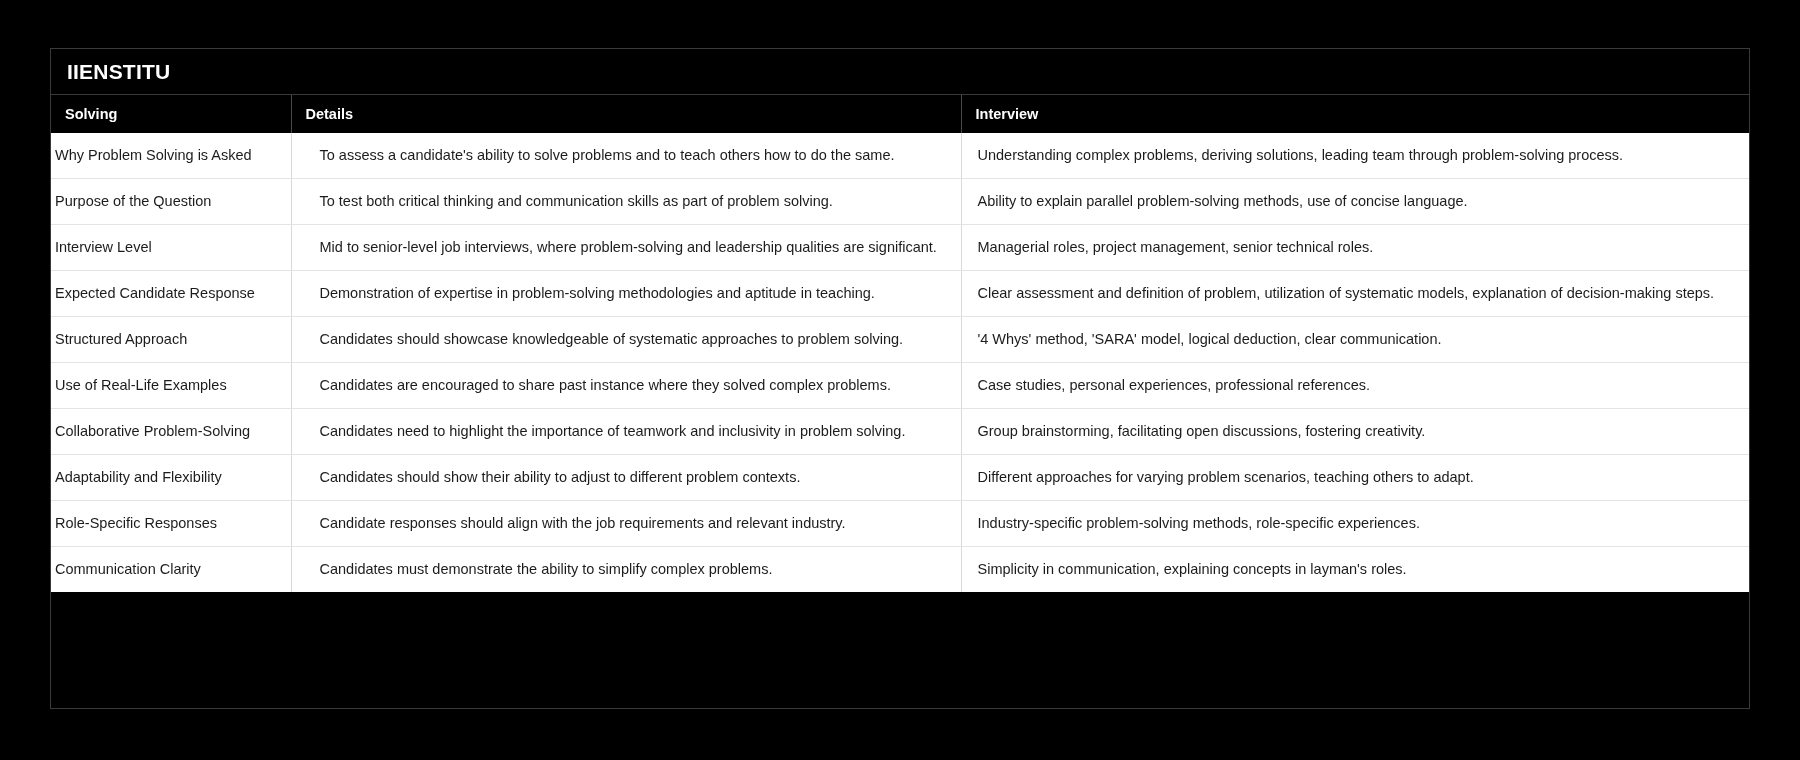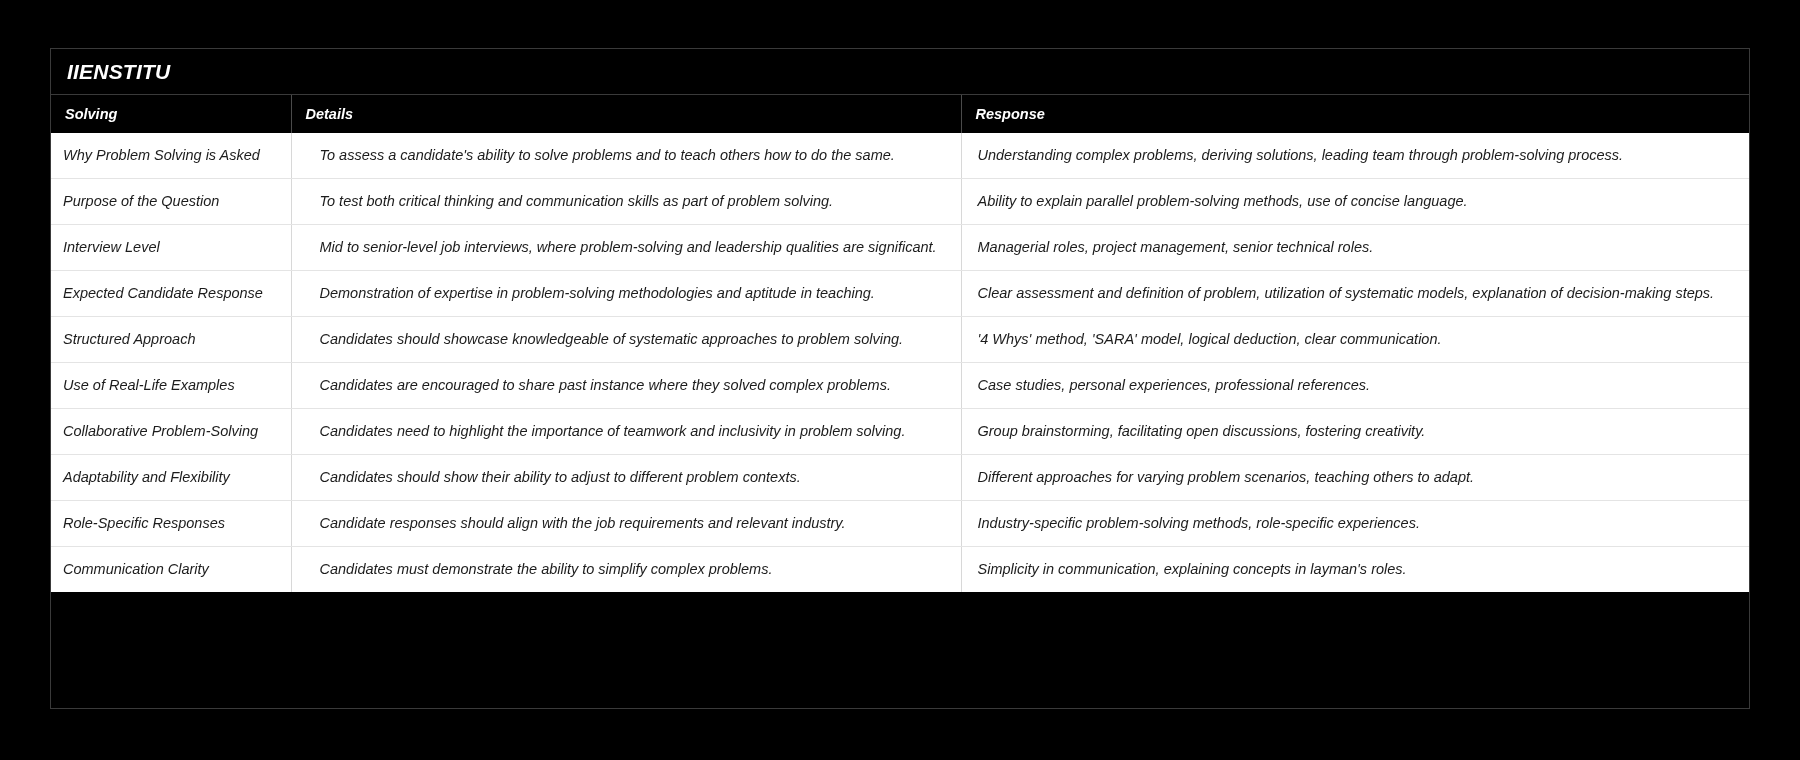--- a/index.html
+++ b/index.html
@@ -21,21 +21,20 @@
 
   .table-frame {
     position: absolute;
     left: 50px;
     top: 48px;
     width: 1700px;
     height: 661px;
     border: 1px solid #3a3a3a;
     background: #000000;
     overflow: hidden;
-    font-style: italic;
   }
 
   .brand-bar {
     height: 46px;
     background: #000000;
     display: flex;
     align-items: center;
     padding: 0 0 0 16px;
     border-bottom: 1px solid #3a3a3a;
   }
@@ -77,21 +76,21 @@
     line-height: 1.45;
     text-align: left;
     vertical-align: middle;
     padding: 12px 14px;
     border-right: 1px solid #d8d8d8;
     border-bottom: 1px solid #e4e4e4;
   }
   tbody td:last-child { border-right: none; }
   tbody tr:last-child td { border-bottom: none; }
 
-  td.aspect-cell   { padding-left: 12px; }
+  td.aspect-cell   { padding-left: 4px; }
   td.details-cell  { padding-left: 28px; }
   td.examples-cell { padding-left: 16px; }
 </style>
 </head>
 <body>
 
 <div id="app">
 
   <div class="table-frame">
 
@@ -102,21 +101,21 @@
     <table class="data-table">
       <colgroup>
         <col class="c-aspect">
         <col class="c-details">
         <col class="c-examples">
       </colgroup>
       <thead>
         <tr>
           <th>Solving</th>
           <th>Details</th>
-          <th>Response</th>
+          <th>Interview</th>
         </tr>
       </thead>
       <tbody>
         <tr>
           <td class="aspect-cell">Why Problem Solving is Asked</td>
           <td class="details-cell">To assess a candidate's ability to solve problems and to teach others how to do the same.</td>
           <td class="examples-cell">Understanding complex problems, deriving solutions, leading team through problem-solving process.</td>
         </tr>
         <tr>
           <td class="aspect-cell">Purpose of the Question</td>

